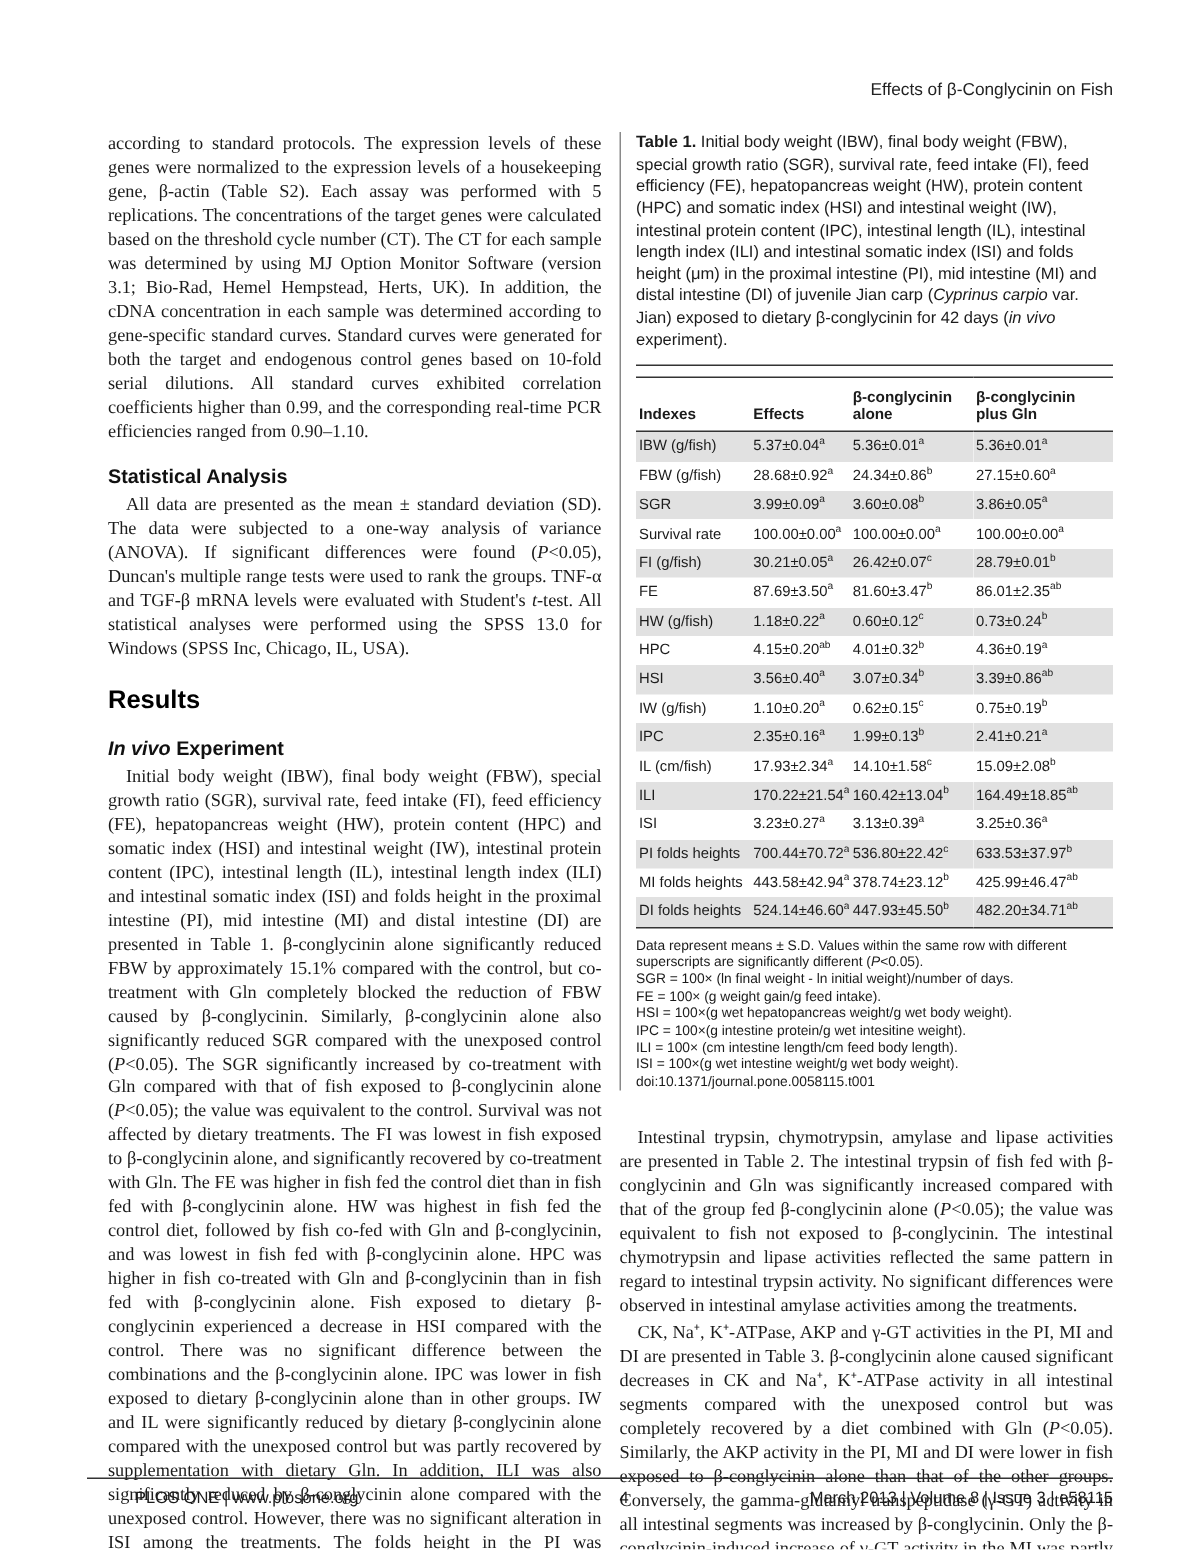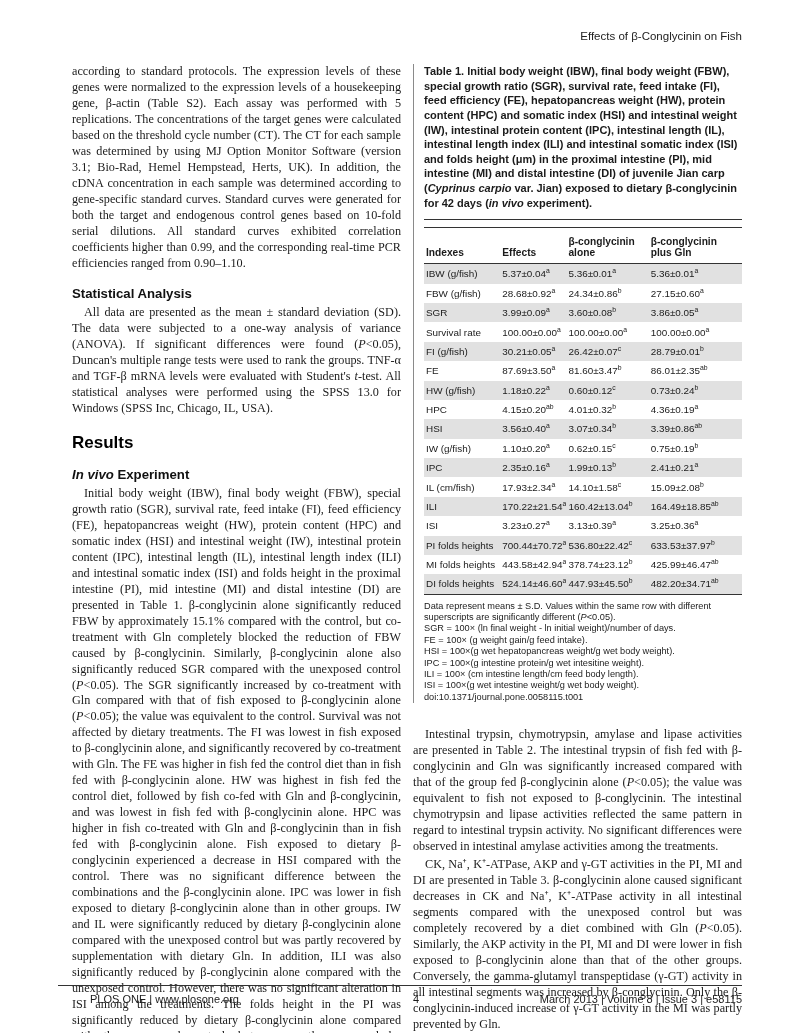--- a/index.html
+++ b/index.html
@@ -2,21 +2,21 @@
 <html><head>
 <meta charset="utf-8">
 <style>
   * { margin: 0; padding: 0; box-sizing: border-box; }
   html, body { background: #ffffff; }
   .page {
     position: relative;
     width: 800px; height: 1033px;
     background: #ffffff;
     color: #1b1b1b;
-    padding: 30px 58px 0 72px;
+    padding: 54px 58px 0 72px;
     overflow: hidden;
     font-family: "Liberation Serif", serif;
   }
   .running-head {
     text-align: right;
     font-family: "Liberation Sans", sans-serif;
     font-size: 11.5px;
     color: #222;
     margin-bottom: 22px;
   }
@@ -47,21 +47,20 @@
     border-left: 1px solid #8a8a8a;
     padding-left: 10px;
   }
   .table-caption {
     font-family: "Liberation Sans", sans-serif;
     font-size: 11px;
     line-height: 1.33;
     color: #1b1b1b;
     padding-bottom: 9px;
     border-bottom: 1px solid #333;
-    font-weight: bold;
   }
   table.data-table {
     width: 100%;
     border-collapse: collapse;
     table-layout: fixed;
     margin-top: 7px;
     border-top: 1px solid #333;
     border-bottom: 1px solid #333;
     font-family: "Liberation Sans", sans-serif;
     font-size: 9.9px;

